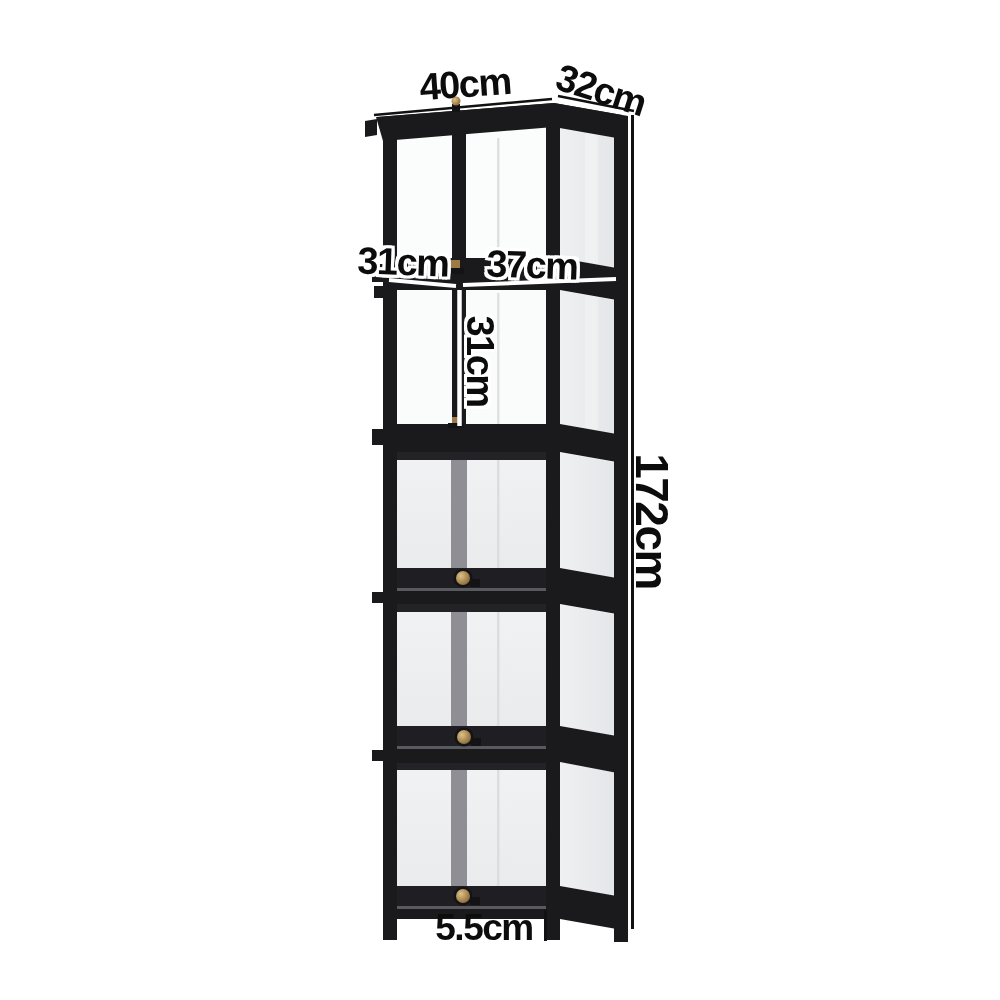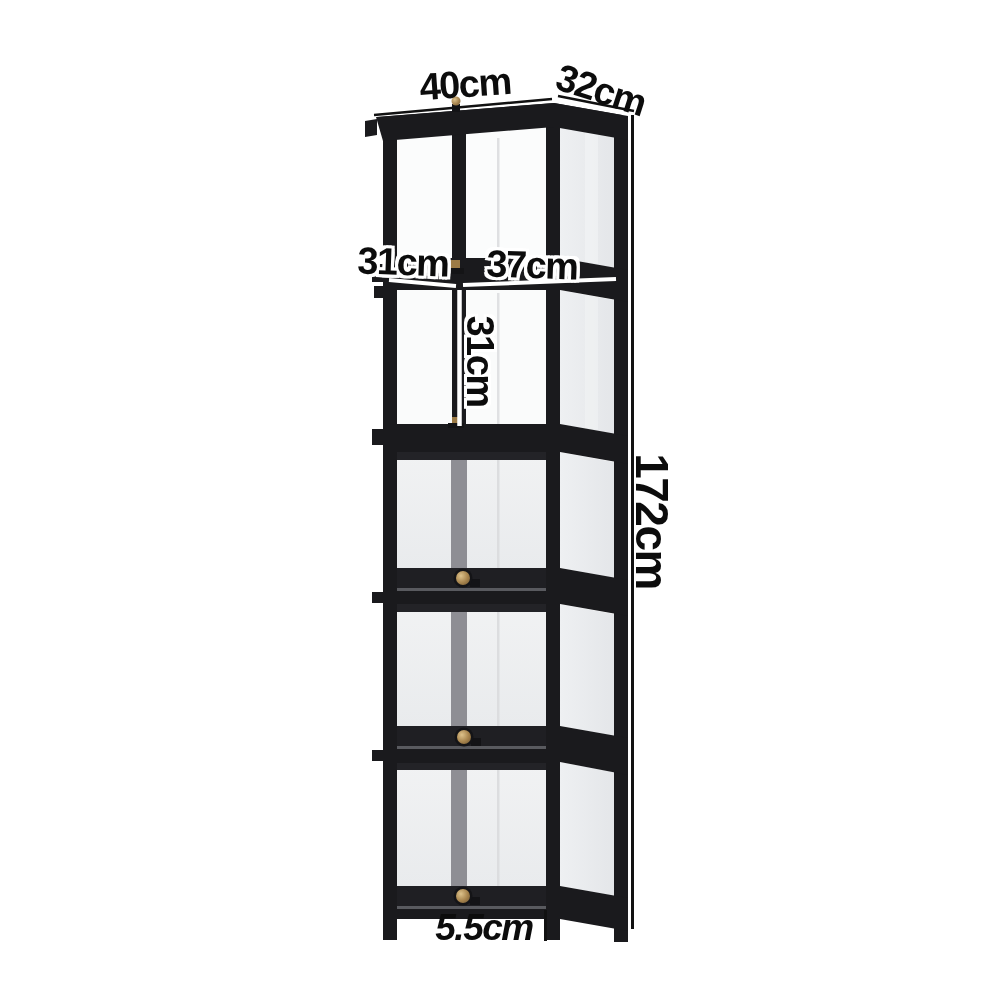--- a/index.html
+++ b/index.html
@@ -18,21 +18,21 @@
        0 -3px 0 #fff,  0 3px 0 #fff,
        3px -3px 0 #fff,  3px 0 0 #fff,  3px 3px 0 #fff,
       -2px -2px 0 #fff, 2px -2px 0 #fff, -2px 2px 0 #fff, 2px 2px 0 #fff;
   }
   .l-top-width   { left:465px; top:84px;  font-size:38px; transform:translate(-50%,-50%) rotate(-4deg); }
   .l-top-depth   { left:601px; top:90px;  font-size:38px; transform:translate(-50%,-50%) rotate(18deg); }
   .l-shelf-left  { left:403px; top:262px; font-size:38px; transform:translate(-50%,-50%) rotate(2deg); }
   .l-shelf-right { left:532px; top:265px; font-size:38px; transform:translate(-50%,-50%) rotate(2deg); }
   .l-tier-height { left:480px; top:361px; font-size:38px; transform:translate(-50%,-50%) rotate(90deg); }
   .l-total-height{ left:652px; top:521px; font-size:46px; transform:translate(-50%,-50%) rotate(90deg); }
-  .l-leg-height  { left:484px; top:927px; font-size:37px; transform:translate(-50%,-50%);font-style:italic; }
+  .l-leg-height  { left:484px; top:927px; font-size:37px; transform:translate(-50%,-50%); }
 </style>
 </head>
 <body>
 
 <div class="stage">
 
   <svg width="1000" height="1000" viewBox="0 0 1000 1000">
     <defs>
       <linearGradient id="gSide" x1="0" y1="0" x2="1" y2="0">
         <stop offset="0" stop-color="#eef0f2"></stop>

